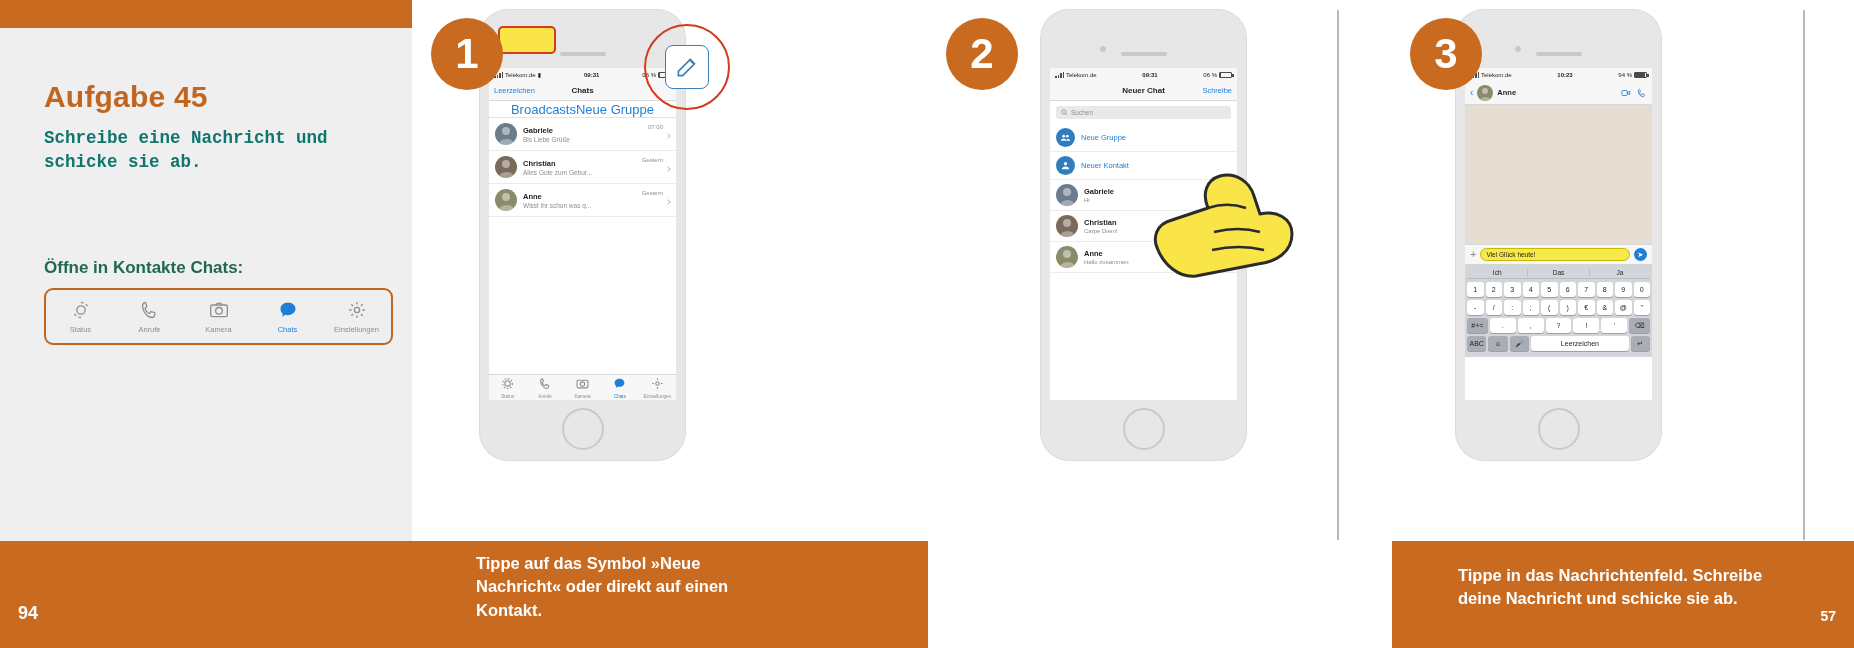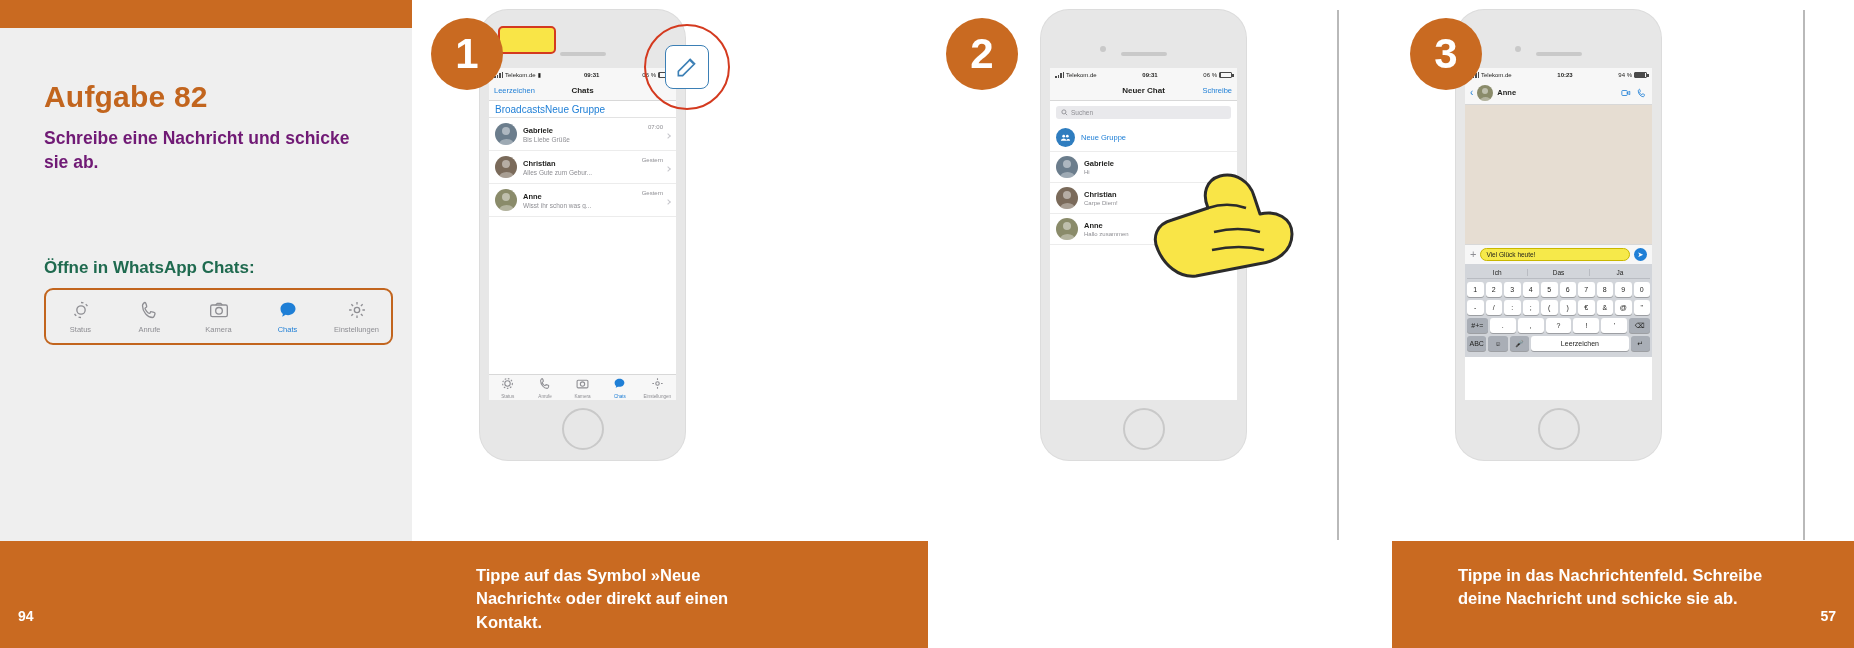--- a/index.html
+++ b/index.html
@@ -29,21 +29,21 @@
   .task-title {
     position: absolute; left: 44px; top: 80px;
     font-size: 30px; font-weight: bold;
     color: #c2651e;
     letter-spacing: .2px;
   }
   .task-desc {
     position: absolute; left: 44px; top: 126px;
     width: 320px;
     font-size: 17.5px; line-height: 1.38;
-    color: #701a75; font-weight: bold;
+    color: #0f766e; font-weight: bold; font-family: Liberation Mono, monospace;
   }
   .open-label {
     position: absolute; left: 44px; top: 258px;
     font-size: 17px; font-weight: bold;
     color: #1f6a4f;
   }
   .tabbar {
     position: absolute; left: 44px; top: 288px;
     width: 349px; height: 57px;
     border: 2px solid #c2651e;
@@ -69,21 +69,21 @@
   }
   .tabbar-item.active .tb-icon, .tabbar-item.active .tb-label { color: #1f7fd6; }
 
   .left-bottom-bar {
     position: absolute; left: 0; bottom: 0;
     width: 412px; height: 107px;
     background: #c96a21;
   }
   .page-num-left {
     position: absolute; left: 18px; bottom: 24px;
-    font-size: 14px; color: #ffffff; font-weight: bold;
+    font-size: 18px; color: #ffffff; font-weight: bold;
   }
   .page-num-right {
     position: absolute; right: 18px; bottom: 24px;
     font-size: 14px; color: #ffffff; font-weight: bold;
   }
 
   
   .steps {
     position: absolute; left: 412px; top: 0;
     width: 1442px; height: 648px;
@@ -106,21 +106,21 @@
   .caption-bar {
     position: absolute; bottom: 0; left: 0; right: 0;
     height: 107px;
     background: #c96a21;
   }
   .caption-text {
     position: absolute;
     font-size: 16.5px; line-height: 1.42;
     color: #ffffff; font-weight: bold;
   }
-  .cap-1 { left: 64px; top: 23px; width: 300px; }
+  .cap-1 { left: 64px; top: 11px; width: 300px; }
   .cap-2 { left: 0; top: 23px; width: 464px; text-align: center; }
   .cap-3 { left: 66px; top: 23px; width: 330px; }
 
   
   .badge {
     position: absolute;
     width: 72px; height: 72px;
     border-radius: 50%;
     background: #c96a21;
     color: #ffffff;
@@ -210,23 +210,23 @@
     position: absolute; left: 0; right: 0; text-align: center;
     font-weight: bold; color: #1d1d1b; font-size: 8px;
   }
   .navbar .nav-left { z-index: 2; }
   .navbar .nav-right { margin-left: auto; z-index: 2; }
 
   .subbar {
     height: 17px;
     background: #ffffff;
     border-bottom: 1px solid #e3e3e3;
-    display: flex; align-items: center; justify-content: flex-start;
+    display: flex; align-items: center; justify-content: center;
     padding: 0 6px;
-    font-size: 10px; color: #1f7fd6;
+    font-size: 13px; color: #1f7fd6;
   }
 
   .chat-row {
     display: flex; align-items: center;
     padding: 5px 6px;
     border-bottom: 1px solid #ececec;
     gap: 6px;
     position: relative;
   }
   .avatar {
@@ -444,23 +444,23 @@
   }
 </style>
 </head>
 <body>
 
 <div class="page">
 
   <div class="left-panel">
     <div class="left-top-bar"></div>
 
-    <div class="task-title">Aufgabe 82</div>
+    <div class="task-title">Aufgabe 45</div>
     <div class="task-desc">Schreibe eine Nachricht und schicke sie ab.</div>
-    <div class="open-label">Öffne in WhatsApp Chats:</div>
+    <div class="open-label">Öffne in Kontakte Chats:</div>
 
     <div class="tabbar">
       <div class="tabbar-item">
         <span class="tb-icon">
           <svg viewBox="0 0 24 24" width="20" height="20" fill="none" stroke="currentColor" stroke-width="1.6">
             <circle cx="12" cy="12" r="5"></circle>
               <path d="M12 3a9 9 0 0 1 8.5 6" stroke-dasharray="3 3"></path>
             <path d="M12 21a9 9 0 0 1-8.5-6" stroke-dasharray="3 3"></path>
           </svg>
         </span>
@@ -689,20 +689,29 @@
             <div class="circ-icon">
               <svg viewBox="0 0 24 24" width="11" height="11" fill="currentColor">
                   <circle cx="8" cy="9" r="3"></circle>
                   <circle cx="16" cy="9" r="3"></circle>
                   <path d="M2 19c0-3 3-5 6-5s6 2 6 5zM14 19c0-2.2 1.6-3.6 4-3.6s4 1.4 4 3.6z"></path>
                 </svg>
             </div>
             <div class="c-label">Neue Gruppe</div>
           </div>
 
+          <div class="contact-row">
+            <div class="circ-icon">
+              <svg viewBox="0 0 24 24" width="11" height="11" fill="currentColor">
+                  <circle cx="12" cy="8" r="3.6"></circle>
+                  <path d="M4 20c0-4 4-6 8-6s8 2 8 6z"></path>
+                </svg>
+            </div>
+            <div class="c-label">Neuer Kontakt</div>
+          </div>
 
           <div class="contact-row">
             <div class="avatar"></div>
             <div>
               <div class="c-name">Gabriele</div>
               <div class="c-sub">Hi</div>
             </div>
           </div>
           <div class="contact-row">
             <div class="avatar a2"></div>

